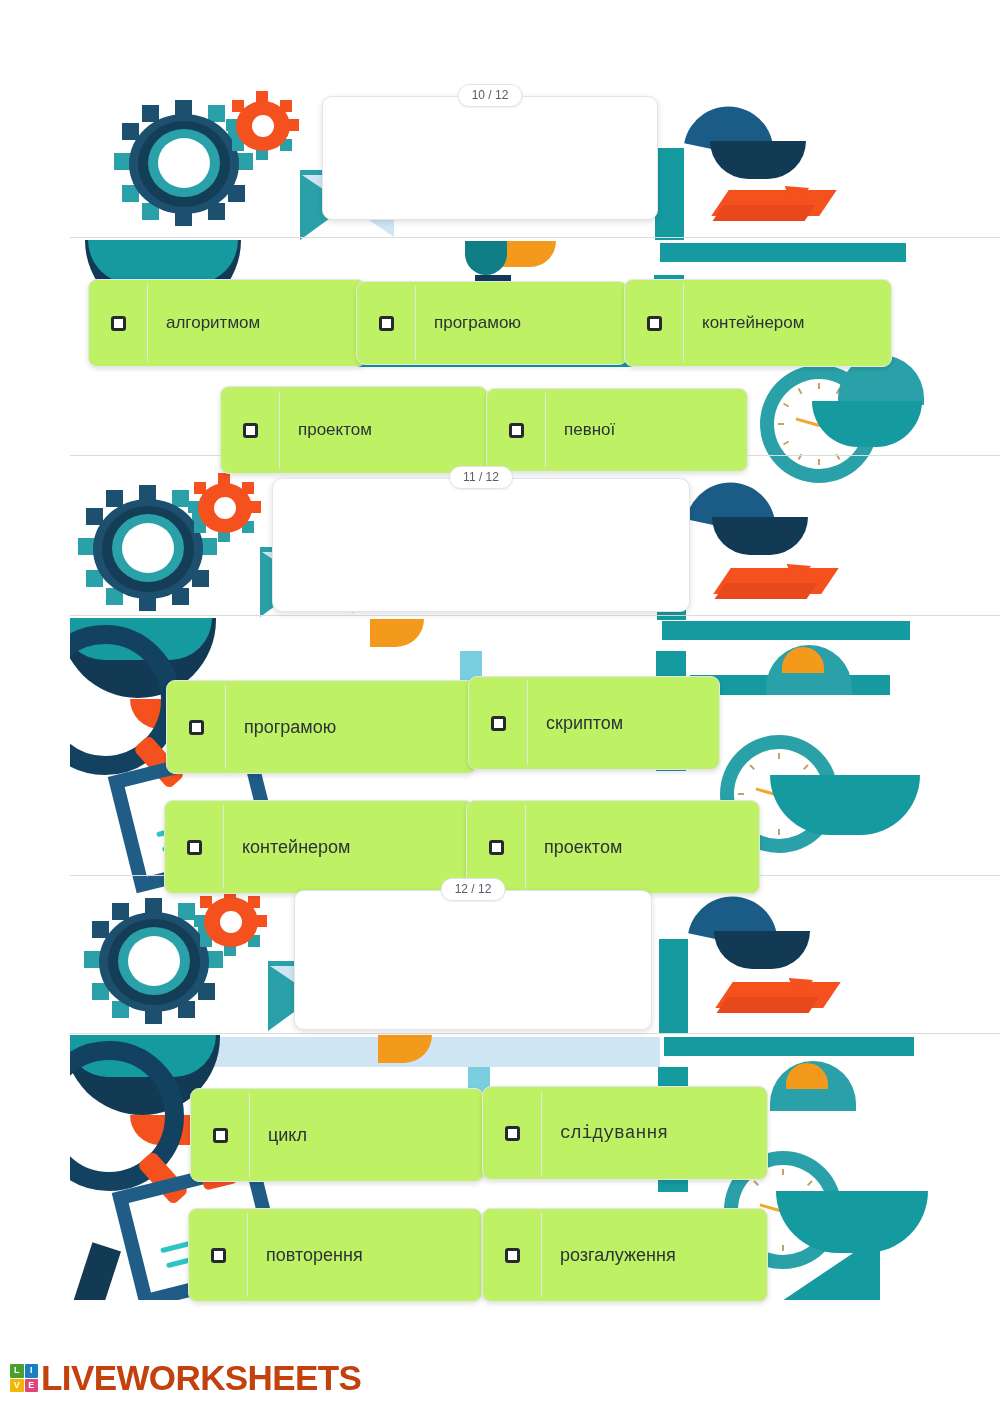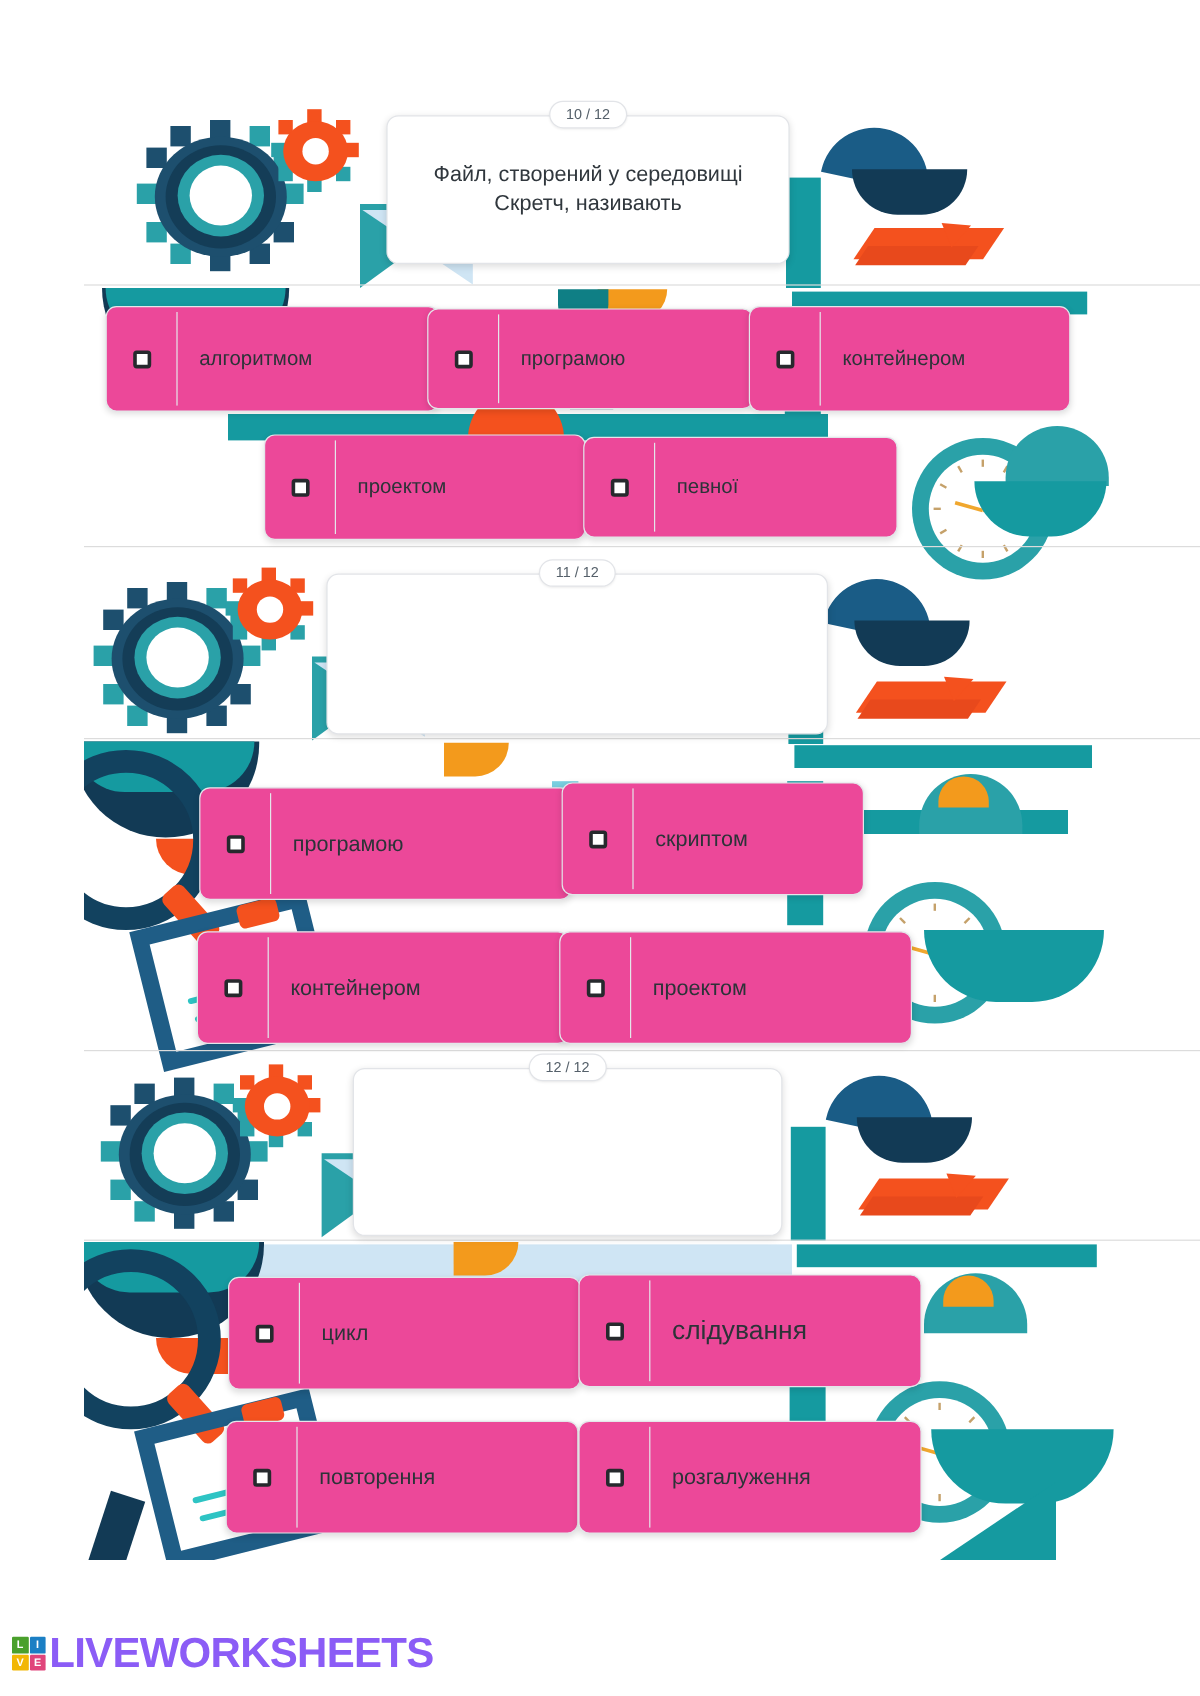--- a/index.html
+++ b/index.html
@@ -160,23 +160,23 @@
   }
   .q-badge{
     position:absolute;top:-13px;left:50%;transform:translateX(-50%);
     background:#fff;border:1px solid #e2e4e8;border-radius:13px;
     padding:3px 13px 4px;font-size:12px;color:#55606a;
     box-shadow:0 1px 2px rgba(0,0,0,.07);white-space:nowrap;
   }
 
   
   .opt{
-    position:absolute;background:#ec4899;border:1px solid #e4e6ea;border-radius:9px;
+    position:absolute;background:#bef264;border:1px solid #e4e6ea;border-radius:9px;
     box-shadow:0 2px 5px rgba(0,0,0,.13);
-    display:flex;align-items:center;box-sizing:border-box;
+    display:flex;align-items:center;box-sizing:border-box;margin-top:24px;
   }
   .opt .cb-cell{
     width:58px;min-width:58px;display:flex;align-items:center;justify-content:center;
     align-self:stretch;
   }
   .cb{
     width:15px;height:15px;border:3px solid #26292d;border-radius:3px;
     box-sizing:border-box;background:#fff;
   }
   .opt .divider{width:1px;align-self:stretch;background:#e4e6ea;margin:4px 0;}
@@ -189,21 +189,21 @@
   .logo-grid{
     width:28px;height:28px;display:grid;grid-template-columns:1fr 1fr;
     grid-template-rows:1fr 1fr;gap:1px;margin-right:3px;
   }
   .logo-grid span{
     display:flex;align-items:center;justify-content:center;
     font-size:9px;font-weight:700;color:#fff;border-radius:1px;
     font-family:"Liberation Sans",sans-serif;line-height:1;
   }
   .logo-word{
-    font-size:35px;font-weight:700;color:#8b5cf6;letter-spacing:-0.6px;
+    font-size:35px;font-weight:700;color:#c2410c;letter-spacing:-0.6px;
     font-family:"Liberation Sans",sans-serif;
   }
 </style>
 </head>
 <body>
 
 <div class="sheet">
   <div class="sheet-inner">
 
     <div class="art gear gear-big" style="left:50px;top:20px;">
@@ -440,21 +440,20 @@
     </div>
     <div class="art bar" style="left:706px;top:1106px;width:152px;height:62px;border-radius:0 0 152px 152px;"></div>
     <div class="art tri-teal2" style="left:700px;top:1150px;"></div>
     <div class="art bar-navy" style="left:10px;top:1160px;width:30px;height:76px;transform:rotate(18deg);"></div>
 
   </div>
 </div>
 
 <div class="q-card" style="left:322px;top:96px;width:336px;height:124px;">
   <span class="q-badge">10 / 12</span>
-  <div class="q-text" style="font-size:18px;">Файл, створений у середовищі Скретч, називають</div>
 </div>
 
 <div class="opt" style="left:88px;top:255px;width:278px;height:88px;">
   <div class="cb-cell">
       <span class="cb"></span>
     </div>
   <div class="divider"></div>
   <div class="lbl" style="font-size:17px;">алгоритмом</div>
 </div>
 <div class="opt" style="left:356px;top:257px;width:272px;height:84px;">
@@ -528,21 +527,21 @@
       <span class="cb"></span>
     </div>
   <div class="divider"></div>
   <div class="lbl" style="font-size:18px;">цикл</div>
 </div>
 <div class="opt" style="left:482px;top:1062px;width:286px;height:94px;">
   <div class="cb-cell">
       <span class="cb"></span>
     </div>
   <div class="divider"></div>
-  <div class="lbl" style="font-size:22px;">слідування</div>
+  <div class="lbl" style="font-size:18px;font-family:Liberation Mono, monospace;">слідування</div>
 </div>
 <div class="opt" style="left:188px;top:1184px;width:294px;height:94px;">
   <div class="cb-cell">
       <span class="cb"></span>
     </div>
   <div class="divider"></div>
   <div class="lbl" style="font-size:18px;">повторення</div>
 </div>
 <div class="opt" style="left:482px;top:1184px;width:286px;height:94px;">
   <div class="cb-cell">

